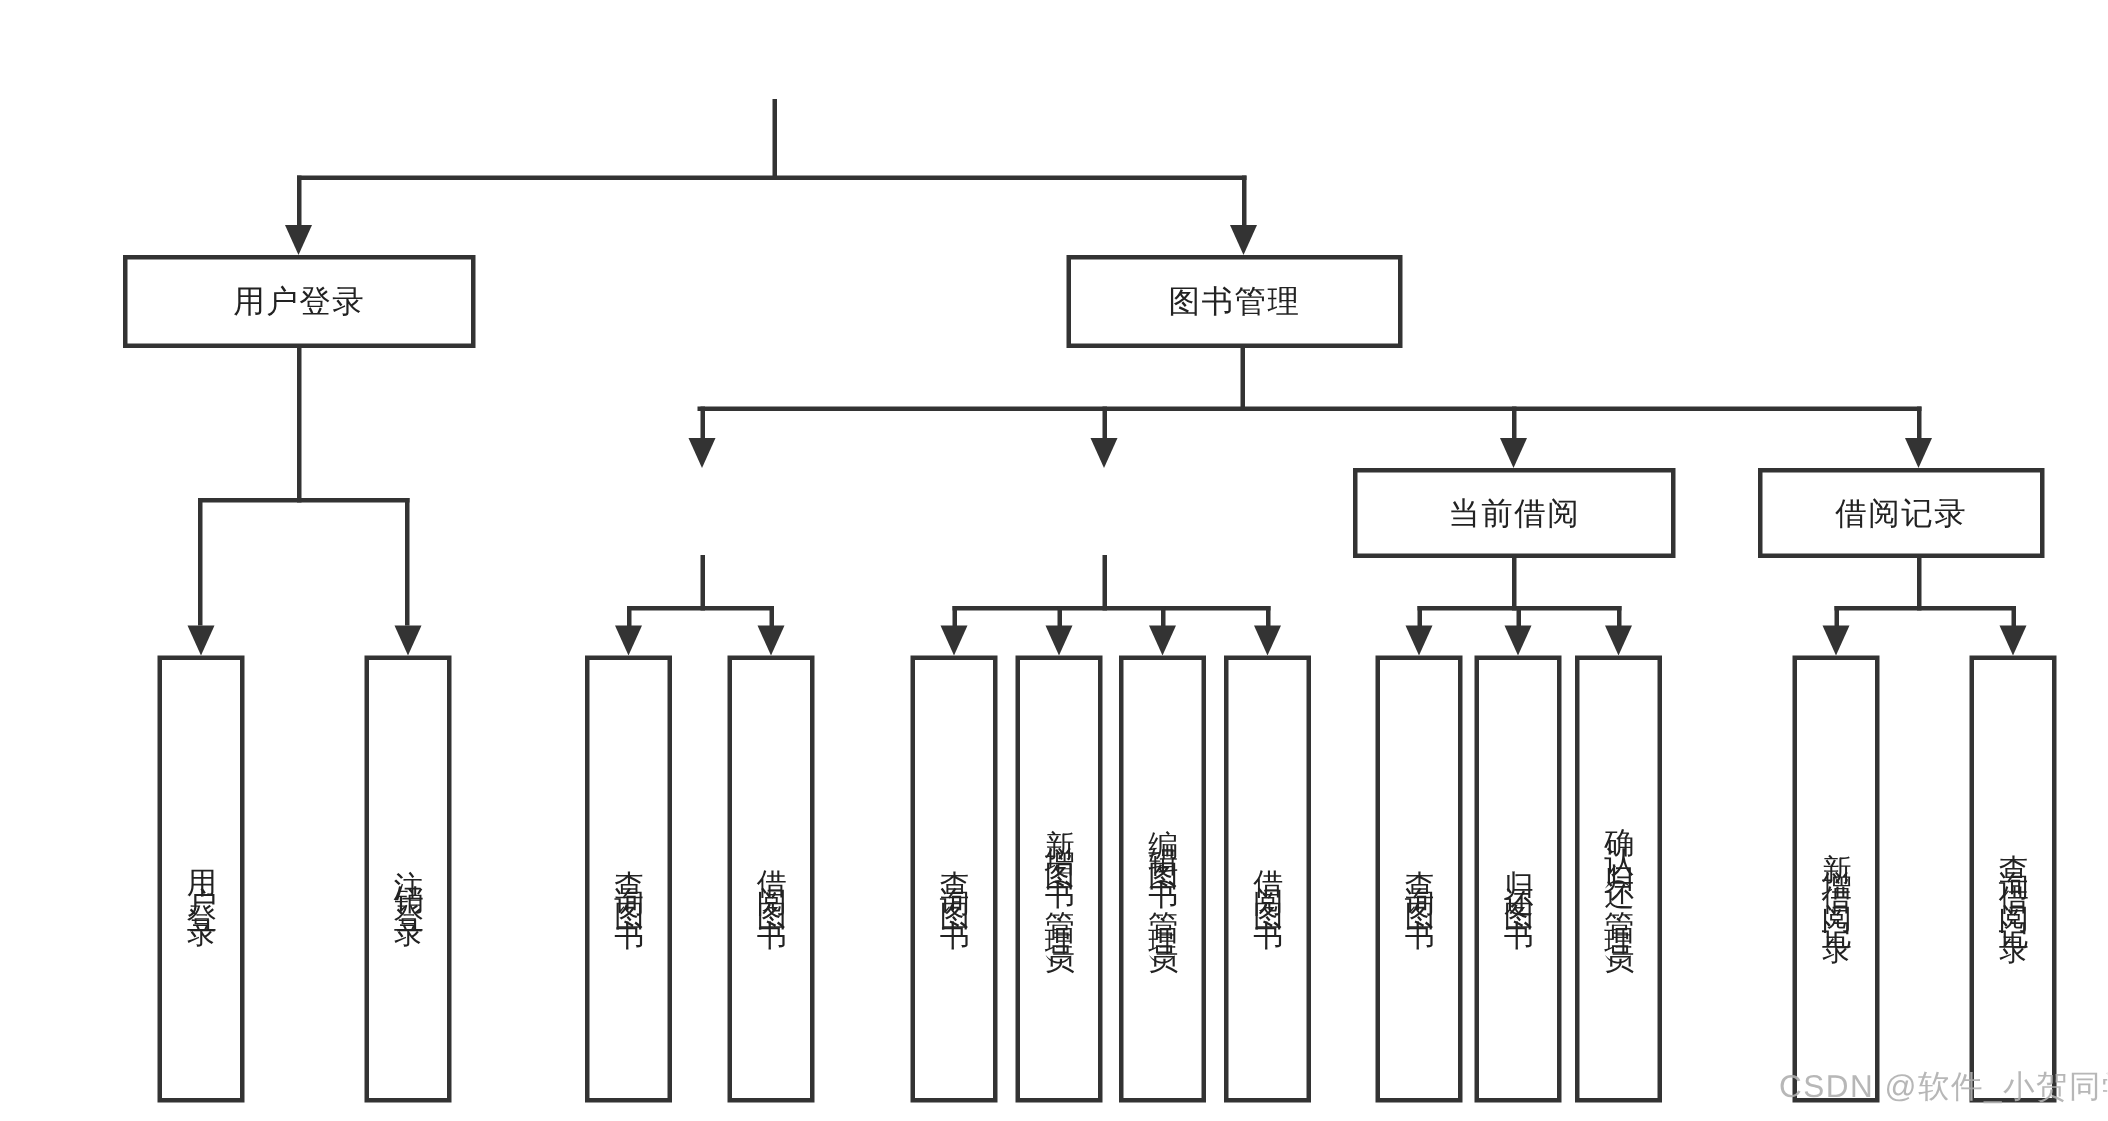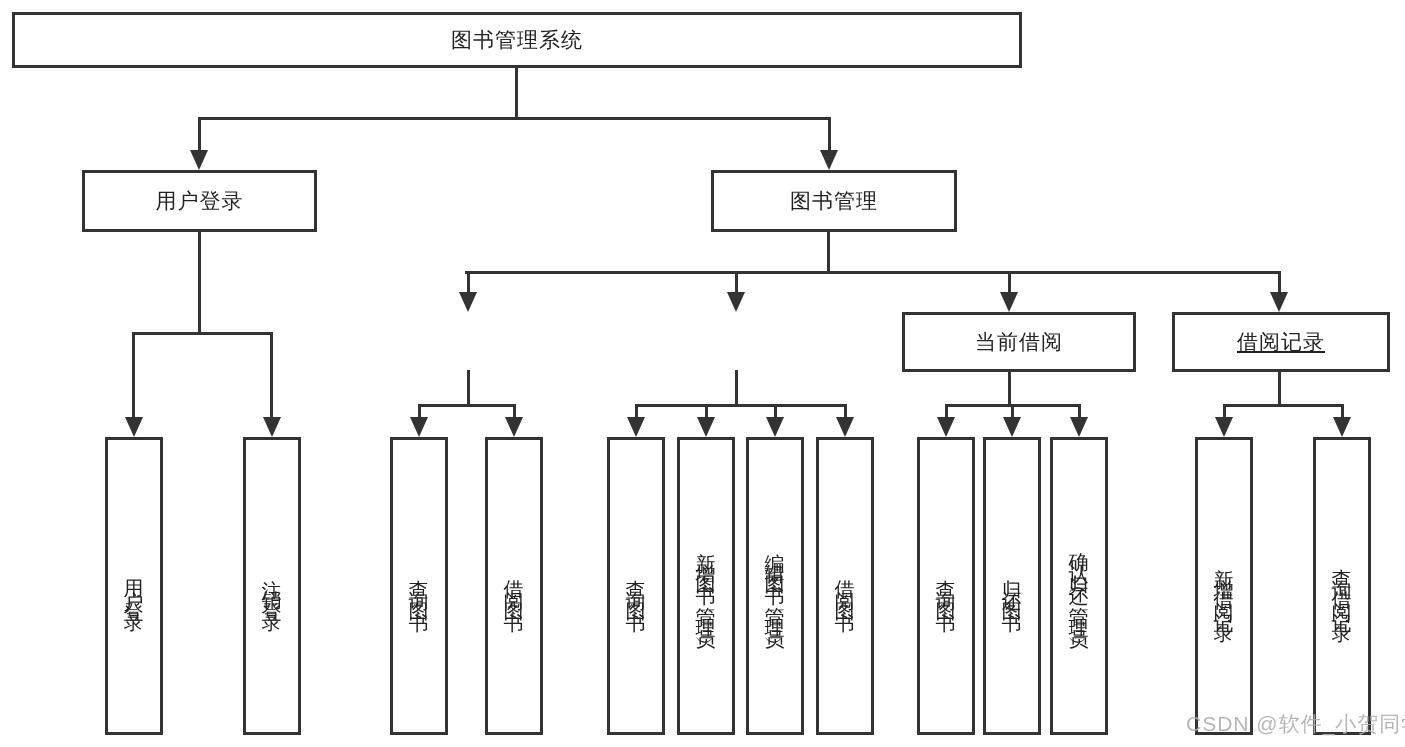--- a/index.html
+++ b/index.html
@@ -72,37 +72,34 @@
     letter-spacing: 1px;
     z-index: 3;
     white-space: nowrap;
   }
 </style>
 </head>
 <body>
 
 <div class="canvas">
 
-  <div class="box h" style="left:12px; top:12px; width:1010px; height:56px;">
-    <span>图书管理系统</span>
-  </div>
 
   <div class="ln vert" style="left:515px; top:66px; height:54px;"></div>
   <div class="ln horz" style="left:198px; top:117px; width:633px;"></div>
 
   <div class="ln vert" style="left:198px; top:117px; height:33px;"></div>
   <div class="tri" style="left:190px; top:150px;"></div>
 
   <div class="ln vert" style="left:828px; top:117px; height:33px;"></div>
   <div class="tri" style="left:820px; top:150px;"></div>
 
   <div class="box h" style="left:82px; top:170px; width:235px; height:62px;">
     <span>用户登录</span>
   </div>
-  <div class="box h" style="left:711px; top:170px; width:246px; height:62px;text-align:center;">
+  <div class="box h" style="left:711px; top:170px; width:224px; height:62px;text-align:center;">
     <span>图书管理</span>
   </div>
 
   <div class="ln vert" style="left:198px; top:229px; height:106px;"></div>
   <div class="ln horz" style="left:132px; top:332px; width:141px;"></div>
   <div class="ln vert" style="left:132px; top:332px; height:85px;"></div>
   <div class="tri" style="left:125px; top:417px;"></div>
   <div class="ln vert" style="left:270px; top:332px; height:85px;"></div>
   <div class="tri" style="left:263px; top:417px;"></div>
 
@@ -111,24 +108,24 @@
 
   <div class="ln vert" style="left:467px; top:271px; height:21px;"></div>
   <div class="tri" style="left:459px; top:292px;"></div>
   <div class="ln vert" style="left:735px; top:271px; height:21px;"></div>
   <div class="tri" style="left:727px; top:292px;"></div>
   <div class="ln vert" style="left:1008px; top:271px; height:21px;"></div>
   <div class="tri" style="left:1000px; top:292px;"></div>
   <div class="ln vert" style="left:1278px; top:271px; height:21px;"></div>
   <div class="tri" style="left:1270px; top:292px;"></div>
 
-  <div class="box h" style="left:902px; top:312px; width:234px; height:60px;">
+  <div class="box h" style="left:902px; top:312px; width:215px; height:60px;">
     <span>当前借阅</span>
   </div>
-  <div class="box h" style="left:1172px; top:312px; width:218px; height:60px;text-decoration:underline;">
+  <div class="box h" style="left:1172px; top:312px; width:191px; height:60px;">
     <span>借阅记录</span>
   </div>
 
   <div class="ln vert" style="left:467px; top:370px; height:37px;"></div>
   <div class="ln horz" style="left:418px; top:404px; width:98px;"></div>
   <div class="ln vert" style="left:418px; top:404px; height:15px;"></div>
   <div class="tri" style="left:410px; top:417px;"></div>
   <div class="ln vert" style="left:513px; top:404px; height:15px;"></div>
   <div class="tri" style="left:505px; top:417px;"></div>
 

